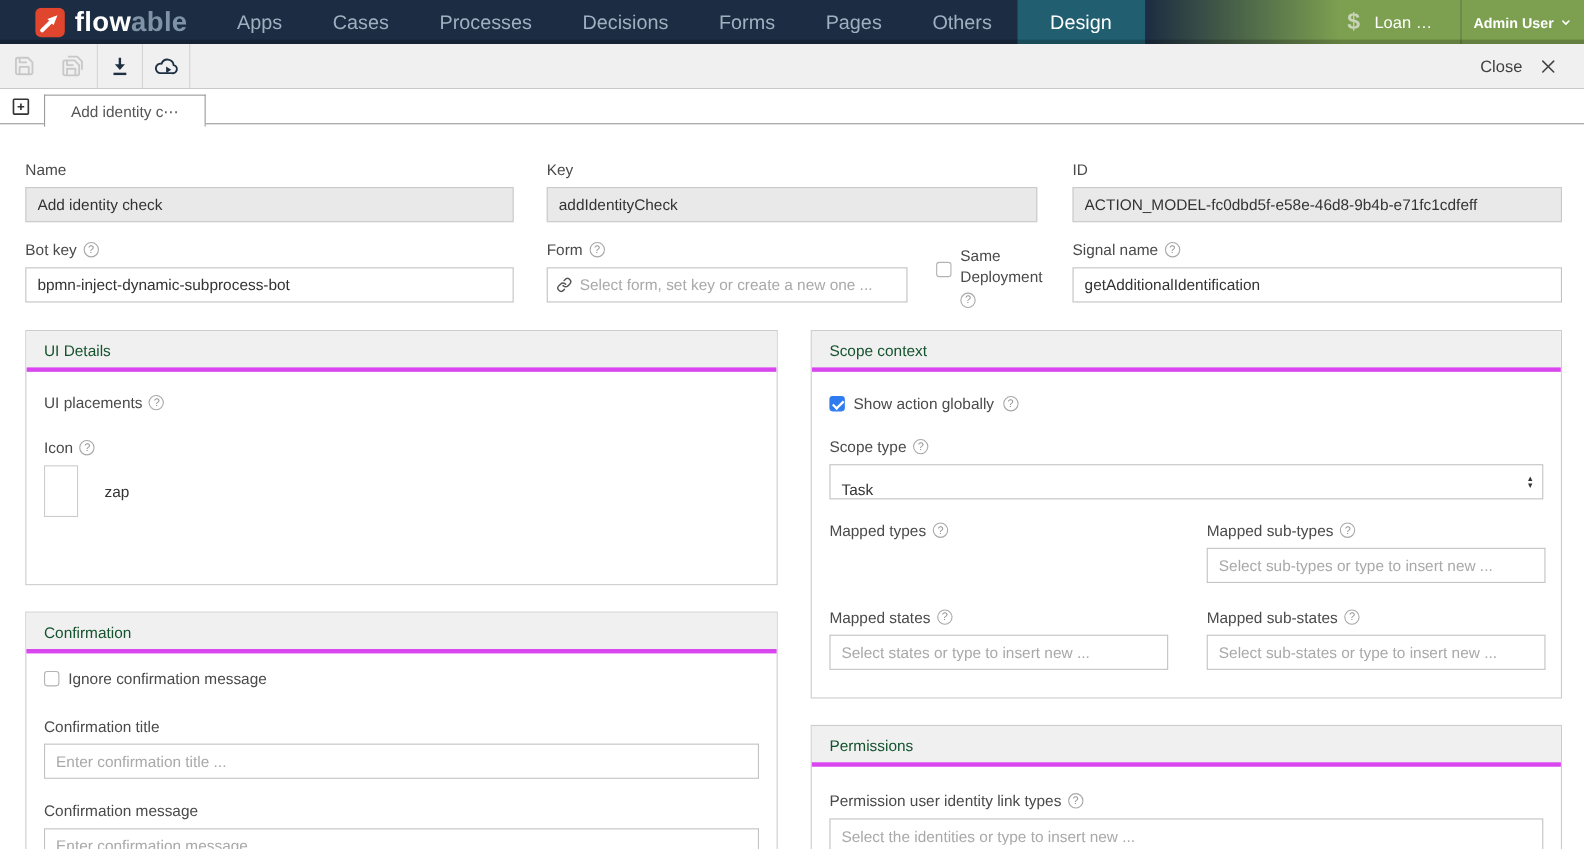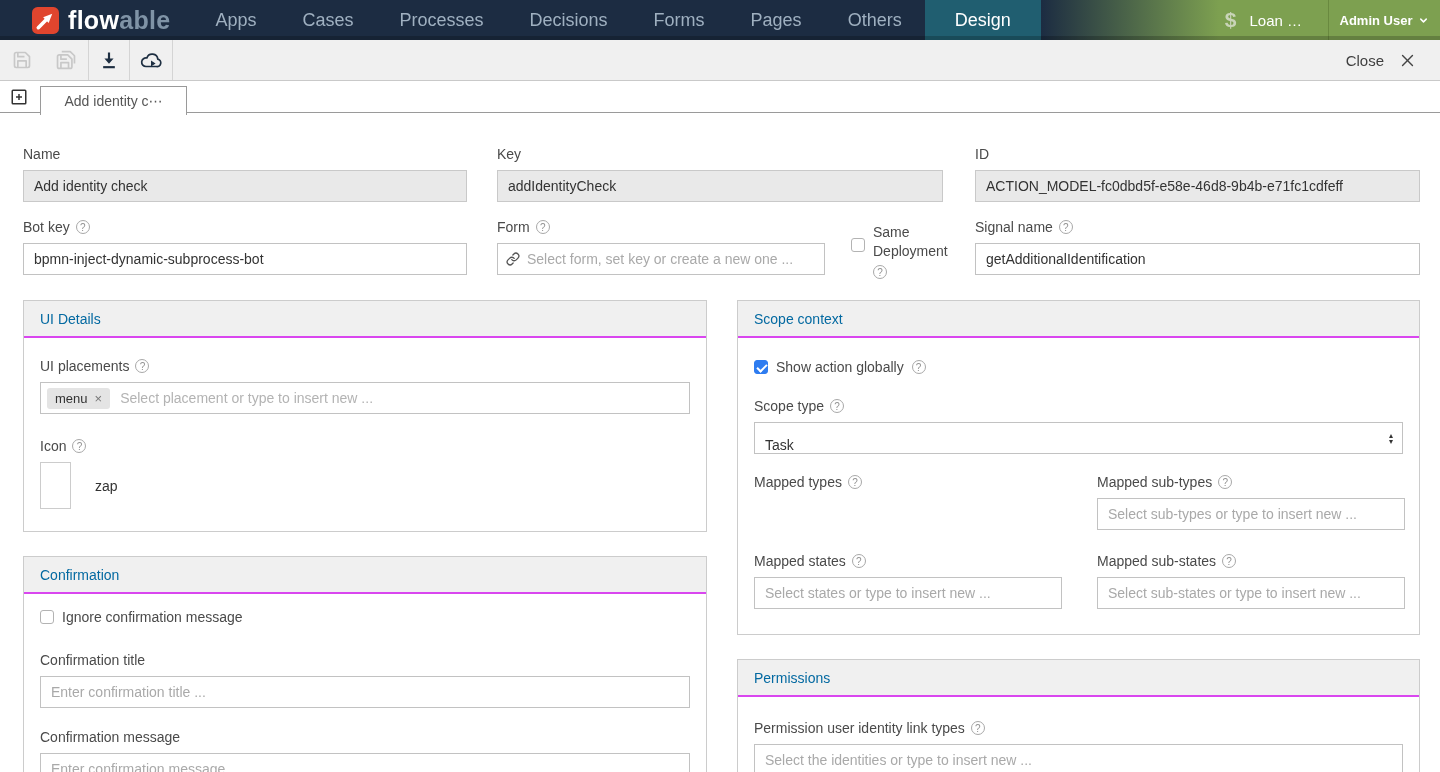--- a/index.html
+++ b/index.html
@@ -79,22 +79,22 @@
     display:inline-block; flex:0 0 auto; cursor:pointer; position:relative; }
   .cb.checked { background:#2e7cf0; border-color:#2e7cf0; }
   .cb.checked::after { content:""; position:absolute; left:4px; top:1px; width:4px; height:8px;
     border:solid #fff; border-width:0 2px 2px 0; transform:rotate(45deg); }
   .cb-row { display:flex; align-items:center; gap:8px; font-size:14px; color:#4a4a4a; }
 
   .col-left  { position:absolute; left:23px;  top:187px; width:684px; }
   .col-right { position:absolute; left:737px; top:187px; width:683px; }
   .panel { border:1px solid #ccc; background:#fff; }
   .panel + .panel { margin-top:24px; }
-  .panel-header { height:37px; line-height:36px; background:#f0f0f0; border-bottom:2px solid #d946ef;
-    padding:0 16px; font-size:14px; color:#0369a1; }
+  .panel-header { height:37px; line-height:36px; background:#f0f0f0; border-bottom:4px solid #d946ef;
+    padding:0 16px; font-size:14px; color:#14532d; }
   .panel-body { padding:0 16px; }
 
   #panel-ui-details { height:232px; overflow:hidden; }
   .ui-placements { margin-top:19px; }
   .tag-input { height:32px; border:1px solid #c2c2c2; display:flex; align-items:center;
     padding:0 10px 0 6px; cursor:text; }
   .chip { background:#e4e4e4; border-radius:3px; padding:3px 8px; font-size:13px; color:#333;
     display:flex; align-items:center; gap:7px; }
   .chip-x { color:#777; font-size:13px; cursor:pointer; }
   .tag-placeholder { color:#b3b3b3; font-size:14px; margin-left:10px; }
@@ -283,27 +283,20 @@
 
   <div class="col-left">
     <div class="panel" id="panel-ui-details">
       <div class="panel-header">UI Details</div>
       <div class="panel-body">
         <div class="ui-placements">
           <div class="field-label">
               <span>UI placements</span>
               <span class="help-icon">?</span>
             </div>
-          <div class="tag-input">
-            <span class="chip">
-              <span>menu</span>
-              <span class="chip-x">×</span>
-            </span>
-            <span class="tag-placeholder">Select placement or type to insert new ...</span>
-          </div>
         </div>
         <div class="icon-field">
           <div class="field-label">
               <span>Icon</span>
               <span class="help-icon">?</span>
             </div>
           <div class="icon-row">
             <div class="icon-box"></div>
             <span class="icon-value">zap</span>
           </div>

